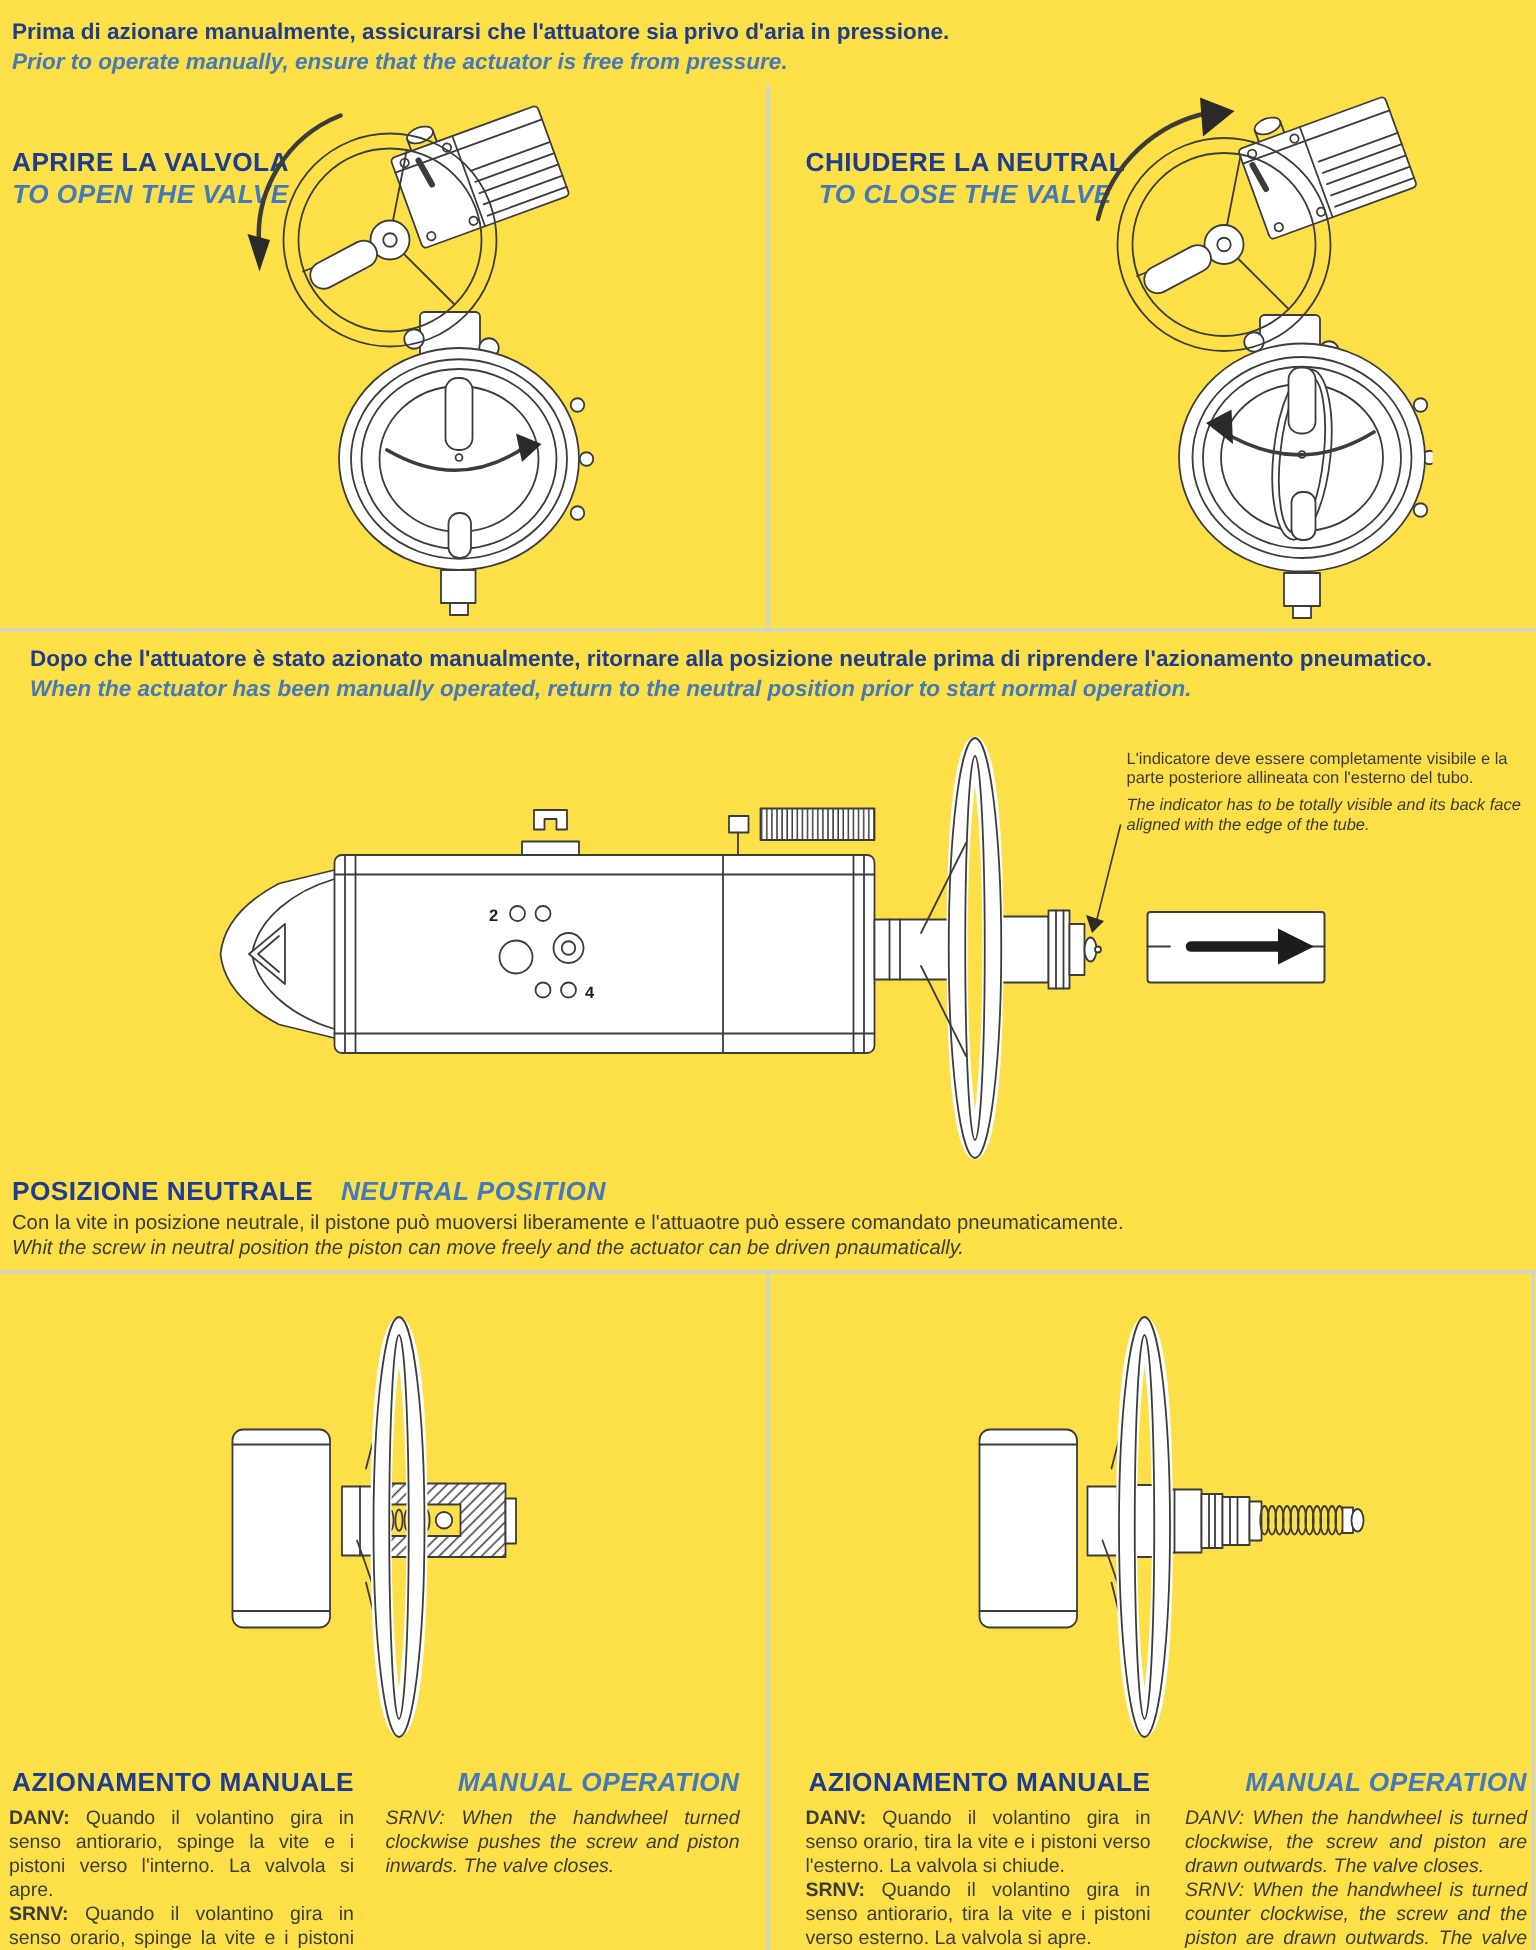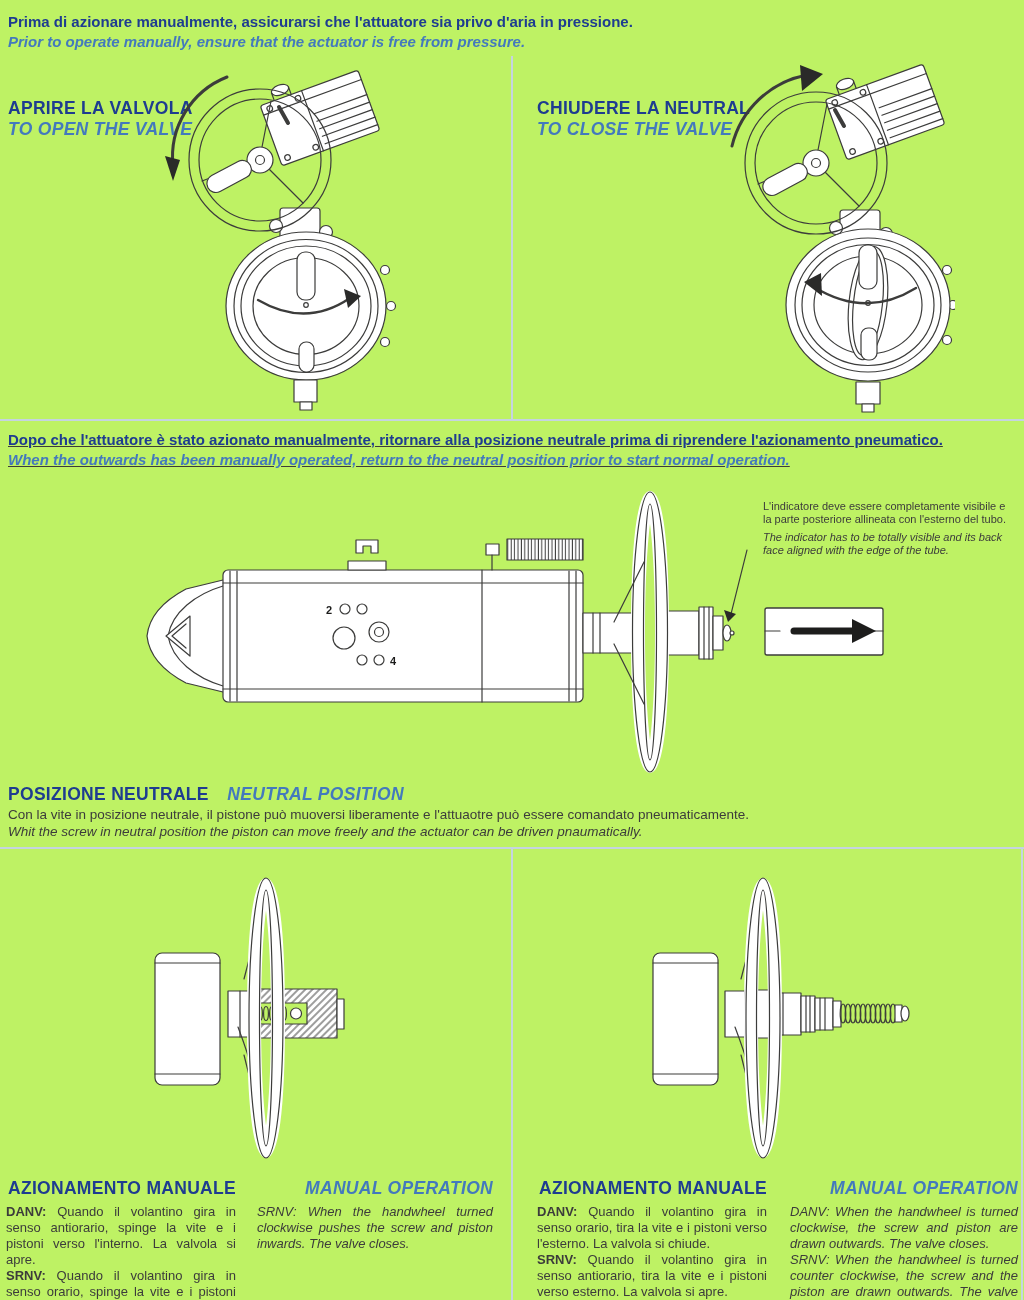--- a/index.html
+++ b/index.html
@@ -1,26 +1,26 @@
 <!DOCTYPE html>
 <html><head>
 <meta charset="utf-8">
 <style>
   html,body{margin:0;padding:0;background:#ffffff;}
-  .page{position:relative;width:1024px;height:1300px;background:#bef264;overflow:hidden;
+  .page{position:relative;width:1024px;height:1300px;background:#fde047;overflow:hidden;
         font-family:"Liberation Sans",sans-serif;color:#3c3c3b;}
   .abs{position:absolute;}
   .intro-it{color:#1e3c90;font-weight:bold;font-size:15px;line-height:20px;}
   .intro-en{color:#4379bd;font-weight:bold;font-style:italic;font-size:15px;line-height:20px;}
   .hd-it{color:#1e3c90;font-weight:bold;font-size:17.5px;letter-spacing:.3px;line-height:21px;margin-top:32px;}
-  .hd-en{color:#4379bd;font-weight:bold;font-style:italic;font-size:17.5px;letter-spacing:.3px;line-height:21px;}
+  .hd-en{color:#4379bd;font-weight:bold;font-style:italic;font-size:17.5px;letter-spacing:.3px;line-height:21px;text-align:center;}
   .divider-h{position:absolute;left:0;width:1024px;height:2px;background:#c5d4e0;}
   .divider-v{position:absolute;width:2px;background:#c5d4e0;}
   .note{font-size:11px;line-height:12.5px;color:#3c3c3b;}
-  .note p{margin:0 0 6px 16px;}
+  .note p{margin:0 0 6px 4px;}
   .note .en{font-style:italic;}
   .np-body{font-size:13.5px;line-height:17px;color:#3c3c3b;}
   .np-body .en{font-style:italic;}
   .mcol{font-size:13px;line-height:16px;text-align:justify;color:#3c3c3b;}
   .mcol .mhead{margin:0 0 5px 0;text-align:right;}
   .mcol p{margin:0;}
   .mcol .lb{font-weight:bold;}
   .mcol.en-col{font-style:italic;}
   .mcol.en-col .lb{font-weight:normal;}
   svg{display:block;}
@@ -164,23 +164,23 @@
       <g>
         <path d="M177,86 A95,95 0 0 1 252,15" stroke-width="3"></path>
         <polygon points="245,5 268,14 247,31" fill="#2a2a29" stroke="none"></polygon>
       </g>
     </g>
   </svg>
 
   <div class="divider-v" style="left:511px;top:56px;height:364px;"></div>
   <div class="divider-h" style="top:419px;"></div>
 
-  <div class="abs" style="left:8px;top:430px;text-decoration:underline;">
+  <div class="abs" style="left:20px;top:430px;">
     <div class="intro-it">Dopo che l'attuatore è stato azionato manualmente, ritornare alla posizione neutrale prima di riprendere l'azionamento pneumatico.</div>
-    <div class="intro-en">When the outwards has been manually operated, return to the neutral position prior to start normal operation.</div>
+    <div class="intro-en">When the actuator has been manually operated, return to the neutral position prior to start normal operation.</div>
   </div>
 
   <div class="abs note" style="left:747px;top:500px;width:268px;">
     <p class="it">L'indicatore deve essere completamente visibile e la parte posteriore allineata con l'esterno del tubo.</p>
     <p class="en">The indicator has to be totally visible and its back face aligned with the edge of the tube.</p>
   </div>
 
   <svg class="abs" style="left:0;top:490px;" width="1024" height="300" viewBox="0 0 1024 300">
     <defs>
       <pattern id="pThread" patternUnits="userSpaceOnUse" width="3.4" height="22">

